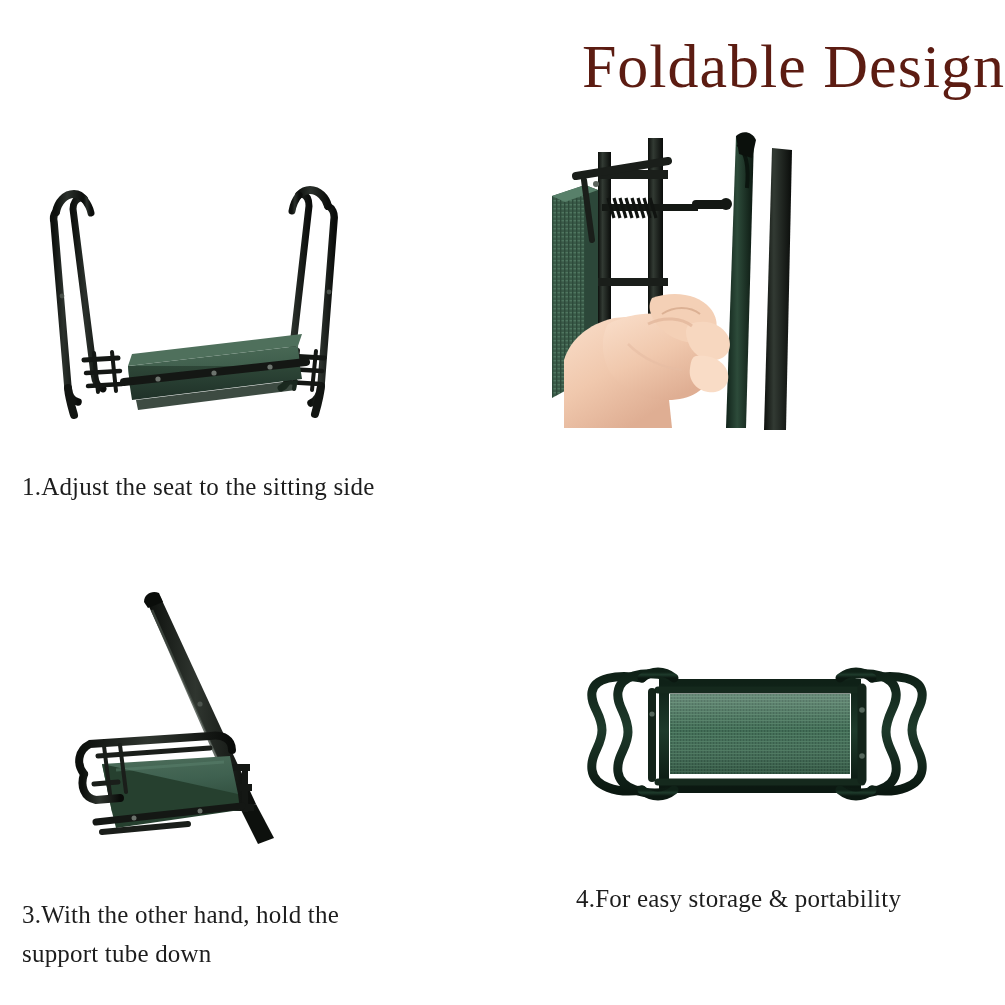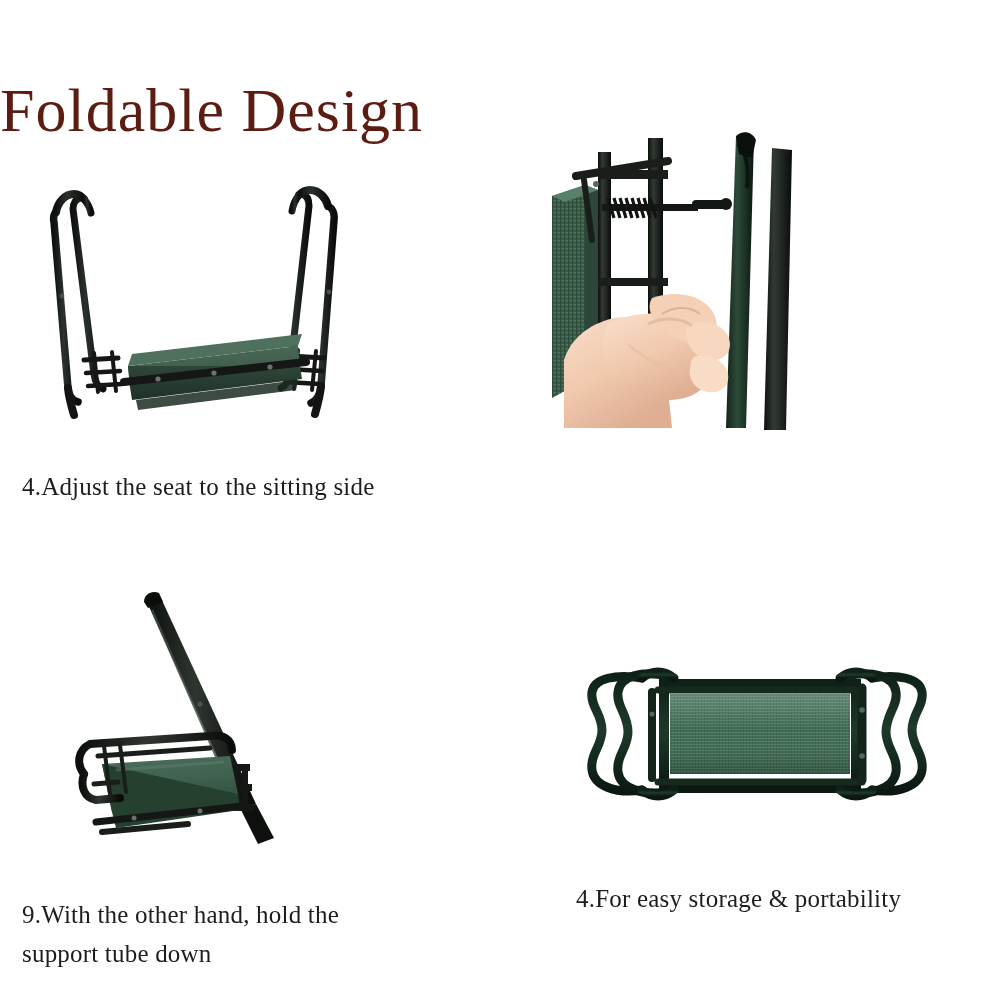--- a/index.html
+++ b/index.html
@@ -15,28 +15,27 @@
     overflow: hidden;
     font-family: "Liberation Serif", "DejaVu Serif", serif;
   }
 
   
   #title {
     position: absolute;
     left: 0;
     top: 34px;
     width: 1005px;
-    text-align: left;
+    text-align: right;
     font-family: "Liberation Serif", "DejaVu Serif", serif;
     font-size: 62px;
     font-weight: 400;
     letter-spacing: 1px;
     color: #5c1c12;
     line-height: 1.05;
-    margin-top: 44px;
   }
 
   
   .caption {
     position: absolute;
     font-family: "Liberation Serif", "DejaVu Serif", serif;
     font-size: 25px;
     color: #1d1d1d;
     letter-spacing: 0.2px;
     line-height: 1.55;
@@ -363,18 +362,18 @@
                  C314,100 326,108 324,124 C322,140 300,148 274,144" stroke="url(#tube4)" stroke-width="9" fill="none" stroke-linecap="round"></path>
         <path d="M300,30 C290,22 278,22 268,30" stroke="url(#tube4)" stroke-width="9" fill="none" stroke-linecap="round"></path>
         <path d="M300,142 C290,150 278,150 268,142" stroke="url(#tube4)" stroke-width="9" fill="none" stroke-linecap="round"></path>
         <path d="M290,40 L290,132" stroke="#13241a" stroke-width="9" fill="none" stroke-linecap="round"></path>
         <circle cx="290" cy="62" r="2.8" fill="#55675c"></circle>
         <circle cx="290" cy="108" r="2.8" fill="#55675c"></circle>
       </g>
     </svg>
   </div>
 
-  <div class="caption" id="cap1">4.Adjust the seat to the sitting side</div>
-  <div class="caption" id="cap3">9.With the other hand, hold the
+  <div class="caption" id="cap1">1.Adjust the seat to the sitting side</div>
+  <div class="caption" id="cap3">3.With the other hand, hold the
 support tube down</div>
   <div class="caption" id="cap4">4.For easy storage &amp; portability</div>
 
 </div>
 
 </body></html>

